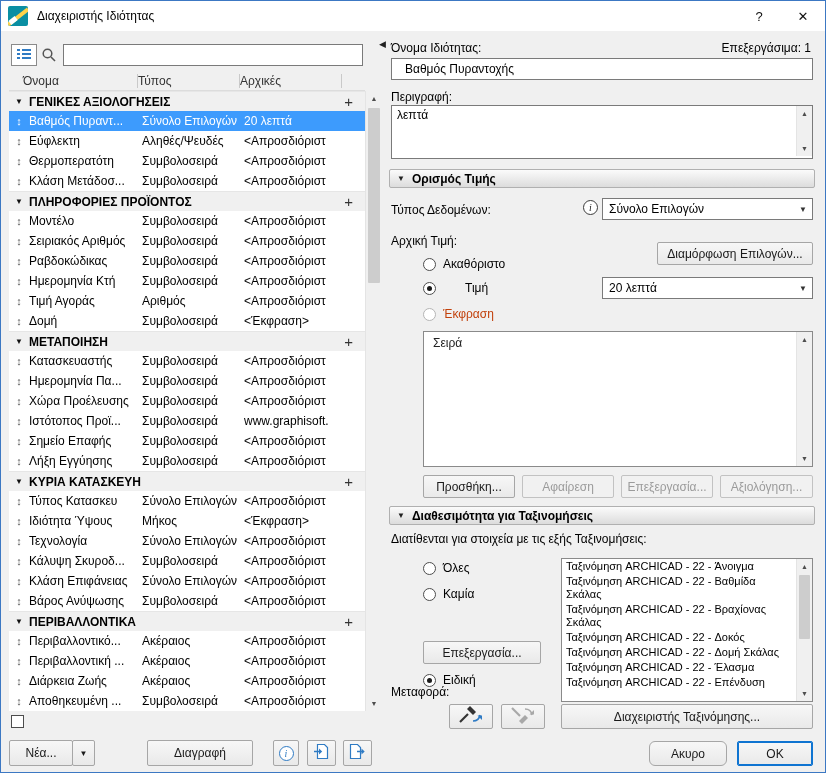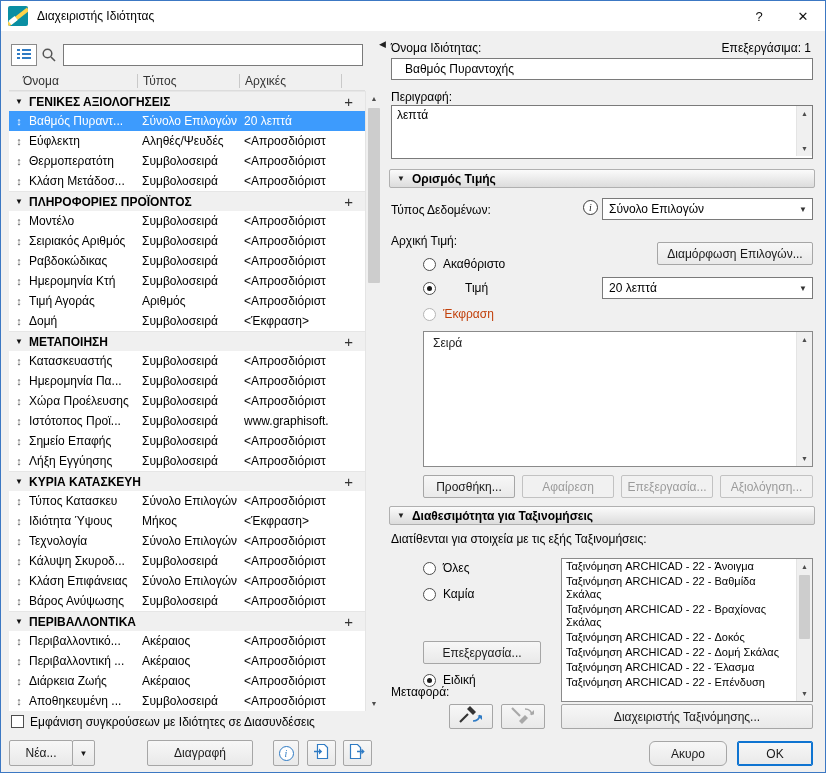--- a/index.html
+++ b/index.html
@@ -39,21 +39,21 @@
   .info-i { position:absolute; width:15px; height:15px; border-radius:50%; border:1px solid #3a3a3a; display:flex; align-items:center;
             justify-content:center; font-size:10px; font-style:italic; font-family:"Liberation Serif",serif; color:#222; background:#fff; }
   
   .vscroll { position:absolute; background:#f0f0f0; border-left:1px solid #e4e4e4; }
   .vs-arrow { position:absolute; left:0; right:0; height:15px; display:flex; align-items:center; justify-content:center; font-size:7px; color:#4d4d4d; }
   .vs-arrow.up { top:0; } .vs-arrow.down { bottom:0; }
   .vs-thumb { position:absolute; left:2px; right:2px; background:#cdcdcd; border-radius:1px; }
   
   .tool-btn { position:absolute; background:#fff; border:1px solid #8a8a8a; display:flex; align-items:center; justify-content:center; }
   .thead { position:absolute; display:flex; align-items:center; height:20px; color:#333; background:#f0f0f0; border-bottom:1px solid #dcdcdc; }
-  .th { height:14px; line-height:14px; padding-left:5px; overflow:hidden; white-space:nowrap; }
+  .th { height:14px; line-height:14px; overflow:hidden; white-space:nowrap; }
   .th1 { width:128px; padding-left:14px; } .th2 { width:102px; border-left:1px solid #c9c9c9; }
   .th3 { width:102px; border-left:1px solid #c9c9c9; } .th4 { flex:1; border-left:1px solid #c9c9c9; }
   .tbody { position:absolute; overflow:hidden; background:#fff; }
   .trow { display:flex; align-items:center; height:20px; white-space:nowrap; }
   .trow.data { background:#fff; }
   .trow.data.selected { background:#3d9bfd; color:#fff; }
   .trow.group { background:#f0f0f0; font-weight:bold; border-top:1px solid #e6e6e6; }
   .c-handle { width:20px; text-align:center; color:#555; font-size:11px; flex:none; }
   .selected .c-handle { color:#fff; }
   .c-name { width:108px; flex:none; overflow:hidden; }
@@ -295,21 +295,20 @@
       </div>
     </div>
 
   <div class="vscroll" style="left:364px; top:90px; width:17px; height:620px;">
     <span class="vs-arrow up">▲</span>
     <span class="vs-thumb" style="top:17px; height:175px;"></span>
     <span class="vs-arrow down">▼</span>
   </div>
 
   <span class="cb" style="left:10px; top:714px;"></span>
-  <span class="lbl" style="left:29px; top:714px;">Εμφάνιση συγκρούσεων με Ιδιότητες σε Διασυνδέσεις</span>
 
   <div class="btn" style="left:8px; top:739px; width:64px; height:26px;">Νέα...</div>
   <div class="btn" style="left:71px; top:739px; width:23px; height:26px; font-size:8px;">
     <span>▼</span>
   </div>
   <div class="btn" style="left:146px; top:739px; width:106px; height:26px;">Διαγραφή</div>
   <div class="btn" style="left:272px; top:739px; width:26px; height:26px;">
     <span class="info-i" style="position:static; border-color:#2f7bc4; color:#2f7bc4;">i</span>
   </div>
   <div class="btn" style="left:306px; top:739px; width:29px; height:26px;">

